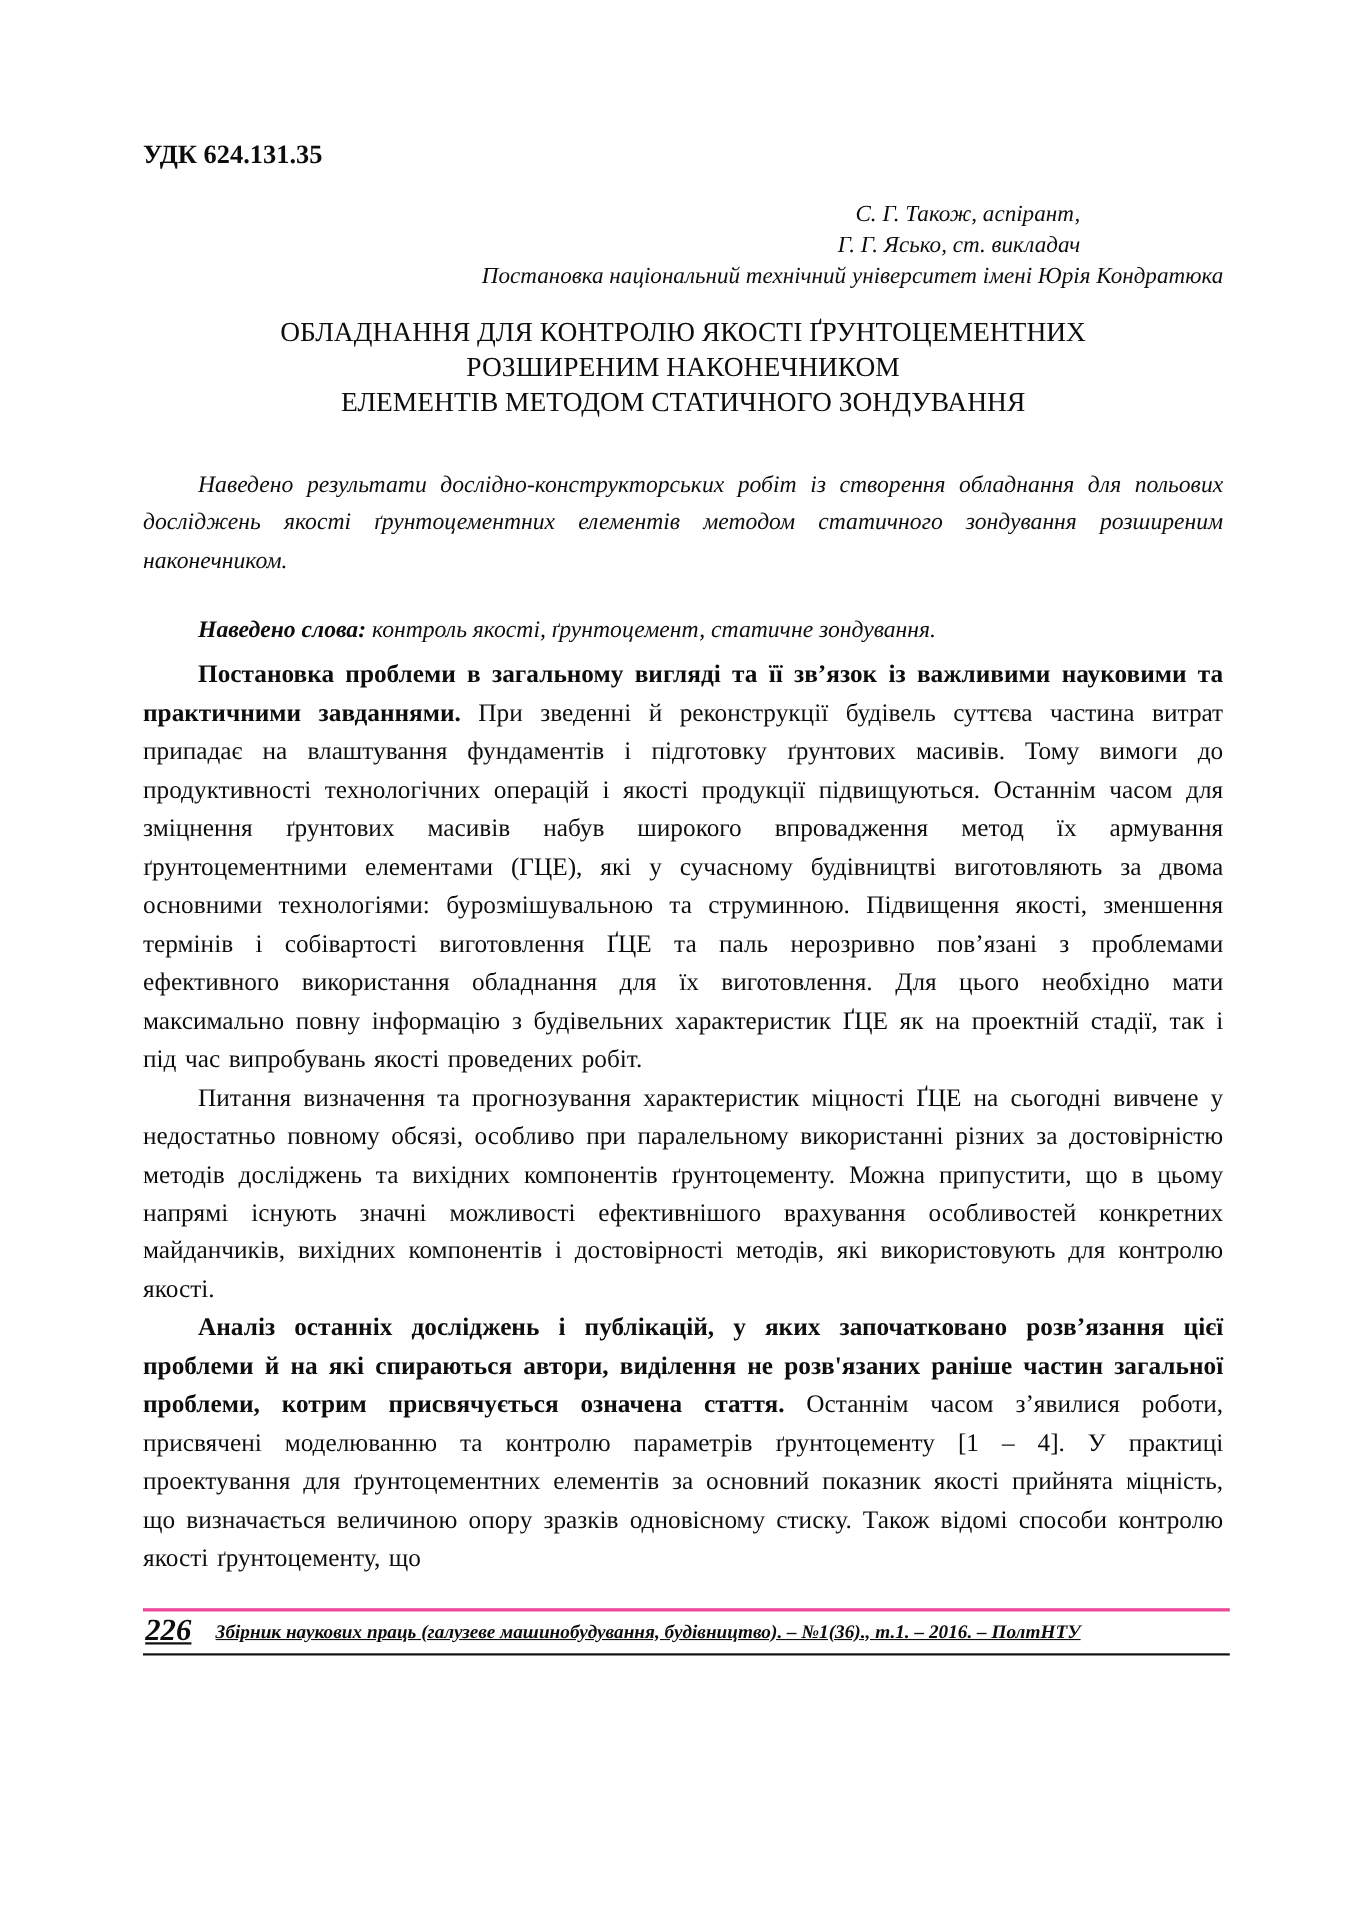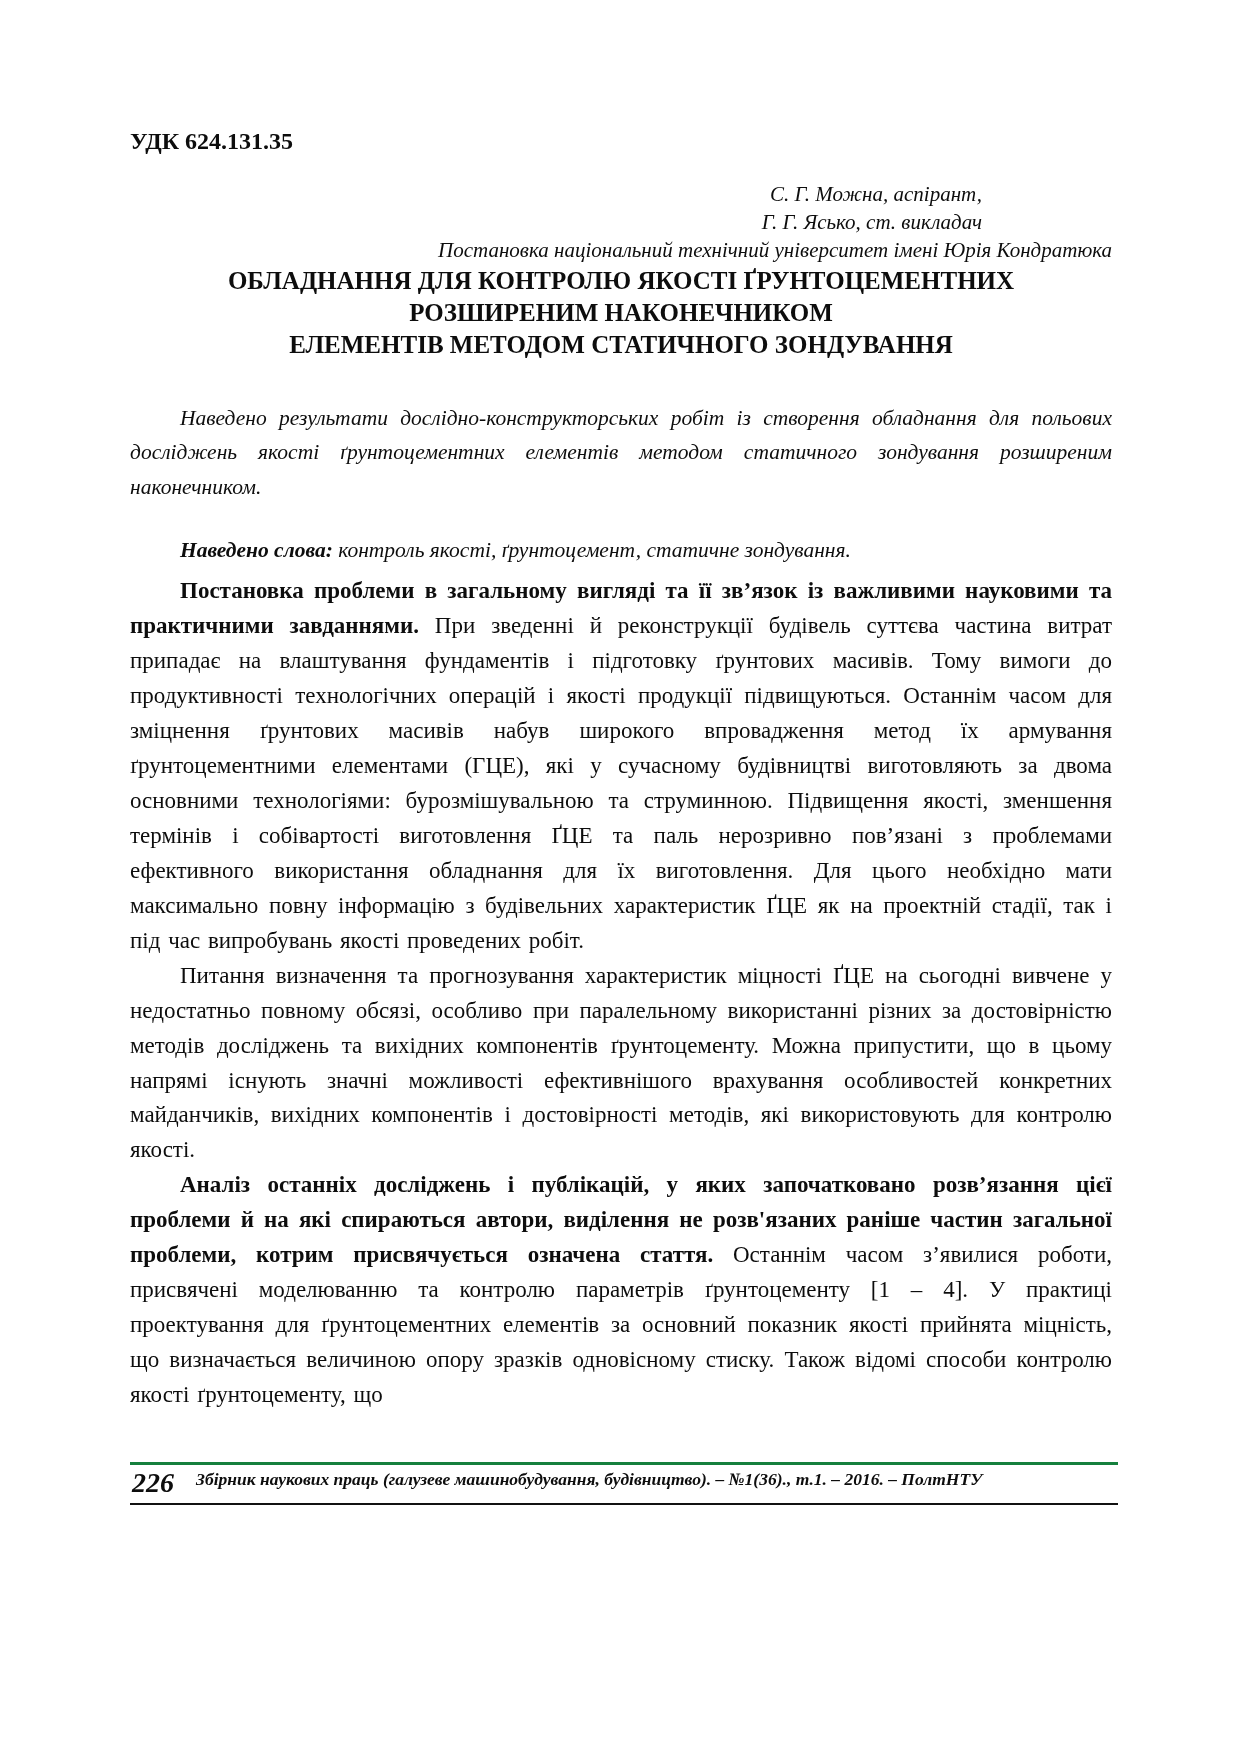--- a/index.html
+++ b/index.html
@@ -33,22 +33,23 @@
     margin-top: 26px;
     font-size: 21px;
     font-style: italic;
     text-align: right;
     line-height: 1.33;
   }
   .authors .pad-right {
     padding-right: 130px;
   }
   .title {
+    margin-top: 22px;
     font-size: 25px;
-    font-weight: bold;
+    font-weight: normal;
     text-align: center;
     line-height: 1.28;
   }
   .abstract {
     margin-top: 40px;
     font-size: 21.5px;
     font-style: italic;
     text-align: justify;
     line-height: 1.6;
     text-indent: 50px;
@@ -75,26 +76,27 @@
     word-spacing: 2px;
   }
   .bodytext .lead {
     font-weight: bold;
   }
   .footer {
     position: absolute;
     top: 1462px;
     left: 130px;
     right: 122px;
-    border-top: 3px solid #15803d;
+    border-top: 3px solid #ec4899;
     border-bottom: 2px solid #111;
     padding: 4px 2px 6px 2px;
     display: flex;
-    align-items: flex-start;
+    align-items: center;
     gap: 22px;
+    text-decoration: underline;
   }
   .footer .pagenum {
     font-size: 28px;
     font-weight: bold;
     font-style: italic;
     line-height: 1;
   }
   .footer .foot-text {
     font-size: 17.5px;
     font-weight: bold;
@@ -103,21 +105,21 @@
 </style>
 </head>
 <body>
 
 <div class="page">
   <div class="content">
 
     <div class="udk">УДК 624.131.35</div>
 
     <div class="authors">
-      <div class="pad-right">С. Г. Можна, аспірант,</div>
+      <div class="pad-right">С. Г. Також, аспірант,</div>
       <div class="pad-right">Г. Г. Ясько, ст. викладач</div>
       <div>Постановка національний  технічний університет імені Юрія Кондратюка</div>
     </div>
 
     <div class="title">
       <div>ОБЛАДНАННЯ ДЛЯ КОНТРОЛЮ ЯКОСТІ ҐРУНТОЦЕМЕНТНИХ</div>
       <div>РОЗШИРЕНИМ НАКОНЕЧНИКОМ</div>
       <div>ЕЛЕМЕНТІВ МЕТОДОМ СТАТИЧНОГО ЗОНДУВАННЯ</div>
     </div>
 

